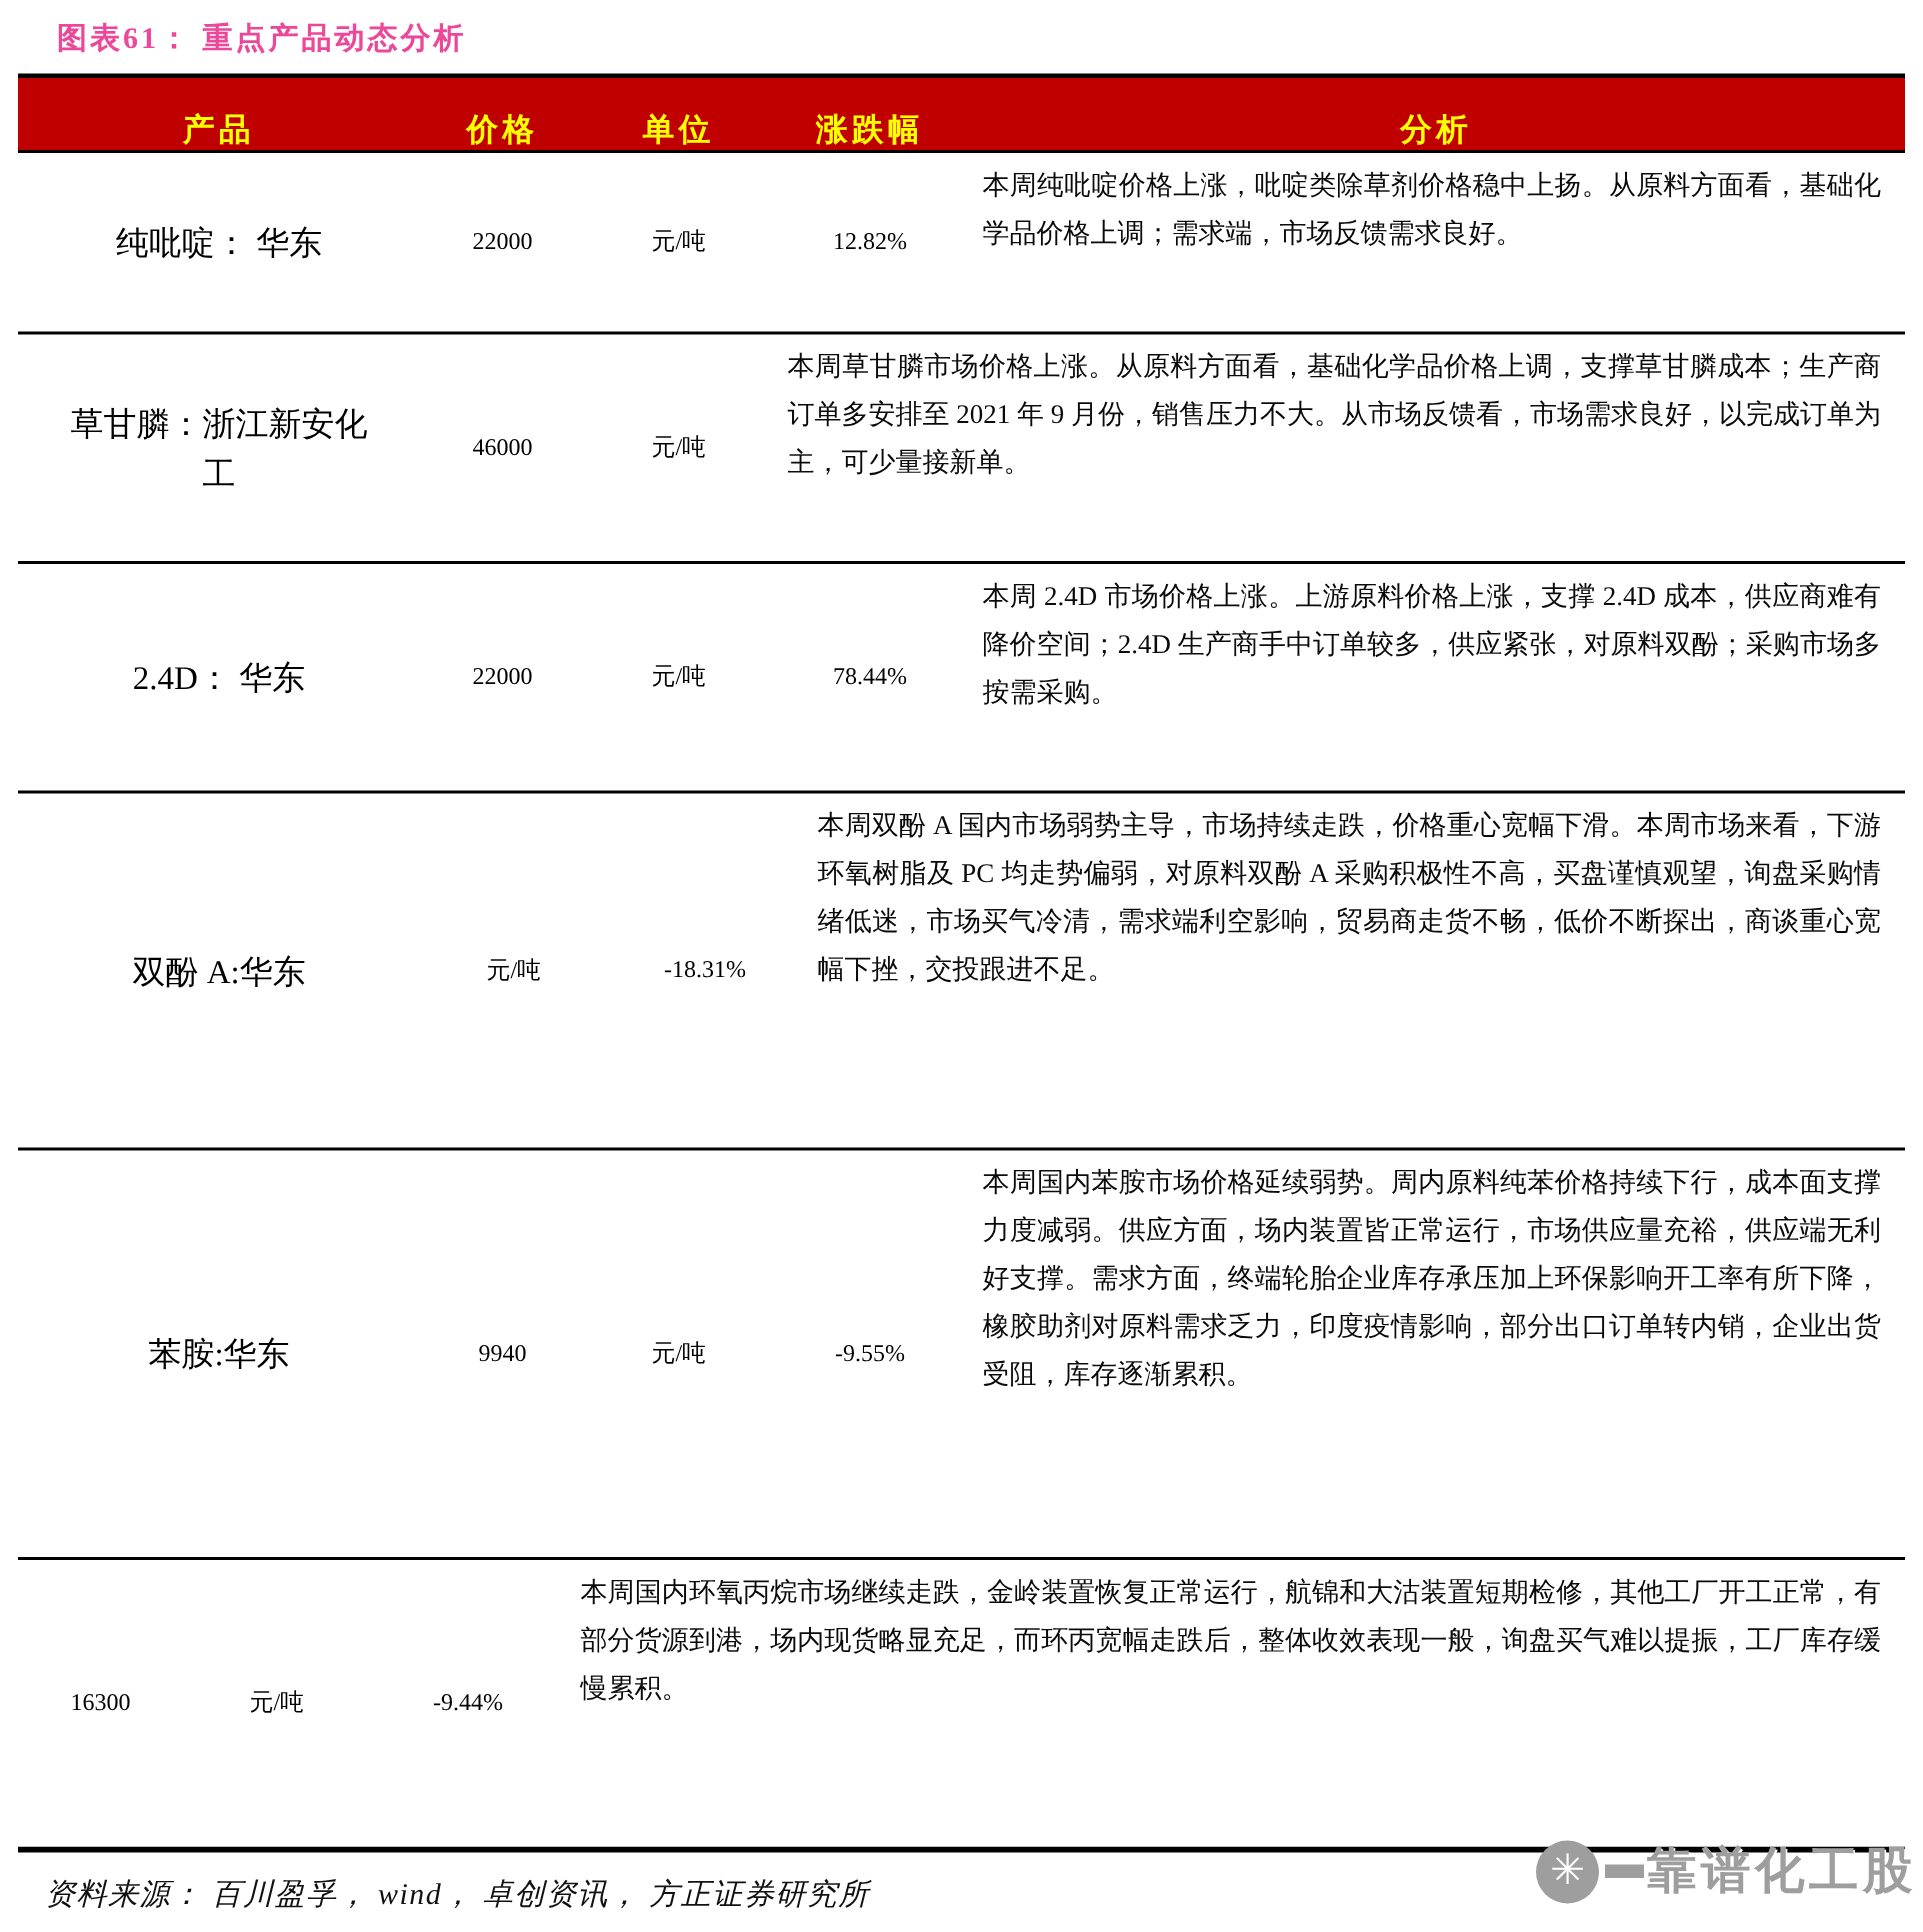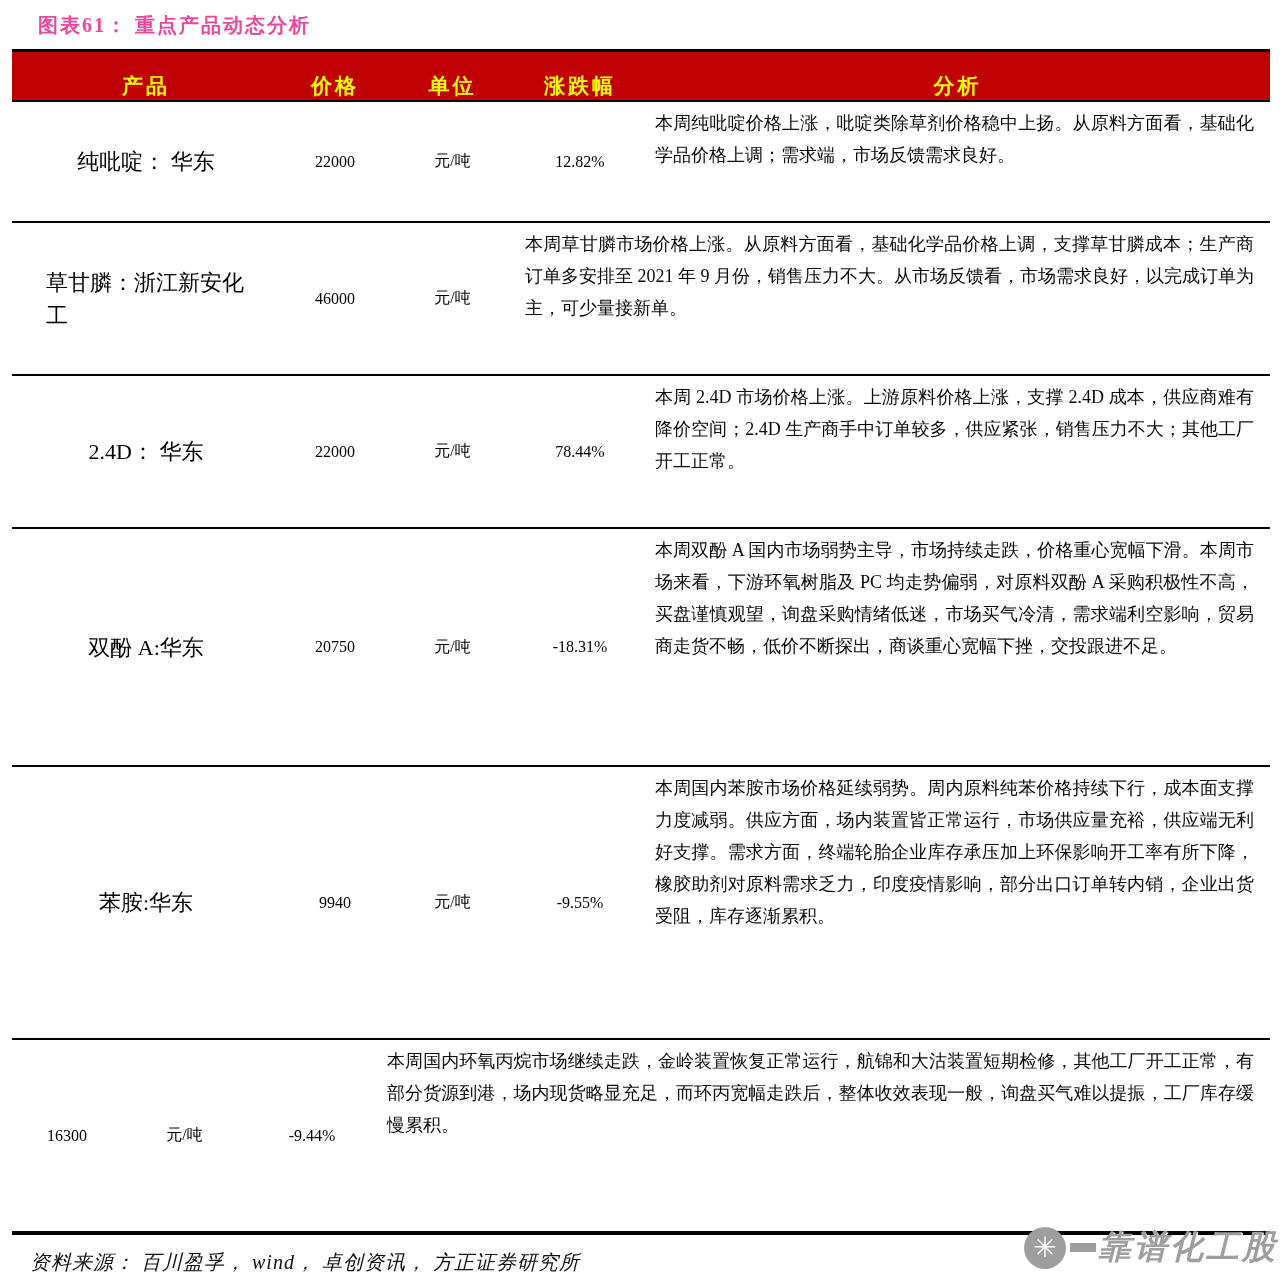--- a/index.html
+++ b/index.html
@@ -54,21 +54,21 @@
       box-sizing: border-box;
       background: #ffffff;
     }
     .w-prod { width: 268px; }
     .w-price { width: 110px; }
     .w-unit { width: 125px; }
     .w-chg { width: 130px; }
     .w-ana { flex: 1; }
     .c-prod {
       display: flex; align-items: center; justify-content: center;
-      text-align: left; font-size: 22px; line-height: 1.5;
+      text-align: center; font-size: 22px; line-height: 1.5;
       padding: 0 34px; box-sizing: border-box;
     }
     .c-price, .c-unit, .c-chg {
       display: flex; align-items: center; justify-content: center;
       font-size: 16px;
     }
     .c-ana {
       font-size: 18px;
       line-height: 32px;
       text-align: justify;
@@ -116,21 +116,20 @@
       height: 9px;
       background: #9e9e9e;
       margin: 0 2px 0 4px;
     }
     .wm-text {
       font-size: 33px;
       font-weight: bold;
       letter-spacing: 3px;
       text-shadow: 1px 1px 0 #ffffff;
       white-space: nowrap;
-      font-style: italic;
     }
   </style>
 </head>
 <body>
 
 <div class="page">
 
   <div class="figure-title">图表61：  重点产品动态分析</div>
 
   <div class="ptable">
@@ -156,26 +155,25 @@
       <div class="c-price w-price">46000</div>
       <div class="c-unit w-unit">元/吨</div>
       <div class="c-ana w-ana">本周草甘膦市场价格上涨。从原料方面看，基础化学品价格上调，支撑草甘膦成本；生产商订单多安排至 2021 年 9 月份，销售压力不大。从市场反馈看，市场需求良好，以完成订单为主，可少量接新单。</div>
     </div>
 
     <div class="trow r3">
       <div class="c-prod w-prod">2.4D： 华东</div>
       <div class="c-price w-price">22000</div>
       <div class="c-unit w-unit">元/吨</div>
       <div class="c-chg w-chg">78.44%</div>
-      <div class="c-ana w-ana">本周 2.4D 市场价格上涨。上游原料价格上涨，支撑 2.4D 成本，供应商难有降价空间；2.4D 生产商手中订单较多，供应紧张，销售压力不大；其他工厂开工正常。</div>
+      <div class="c-ana w-ana">本周 2.4D 市场价格上涨。上游原料价格上涨，支撑 2.4D 成本，供应商难有降价空间；2.4D 生产商手中订单较多，供应紧张，对原料双酚；采购市场多按需采购。</div>
     </div>
 
     <div class="trow r4">
       <div class="c-prod w-prod">双酚 A:华东</div>
-      <div class="c-price w-price">20750</div>
       <div class="c-unit w-unit">元/吨</div>
       <div class="c-chg w-chg">-18.31%</div>
       <div class="c-ana w-ana">本周双酚 A 国内市场弱势主导，市场持续走跌，价格重心宽幅下滑。本周市场来看，下游环氧树脂及 PC 均走势偏弱，对原料双酚 A 采购积极性不高，买盘谨慎观望，询盘采购情绪低迷，市场买气冷清，需求端利空影响，贸易商走货不畅，低价不断探出，商谈重心宽幅下挫，交投跟进不足。</div>
     </div>
 
     <div class="trow r5">
       <div class="c-prod w-prod">苯胺:华东</div>
       <div class="c-price w-price">9940</div>
       <div class="c-unit w-unit">元/吨</div>
       <div class="c-chg w-chg">-9.55%</div>

